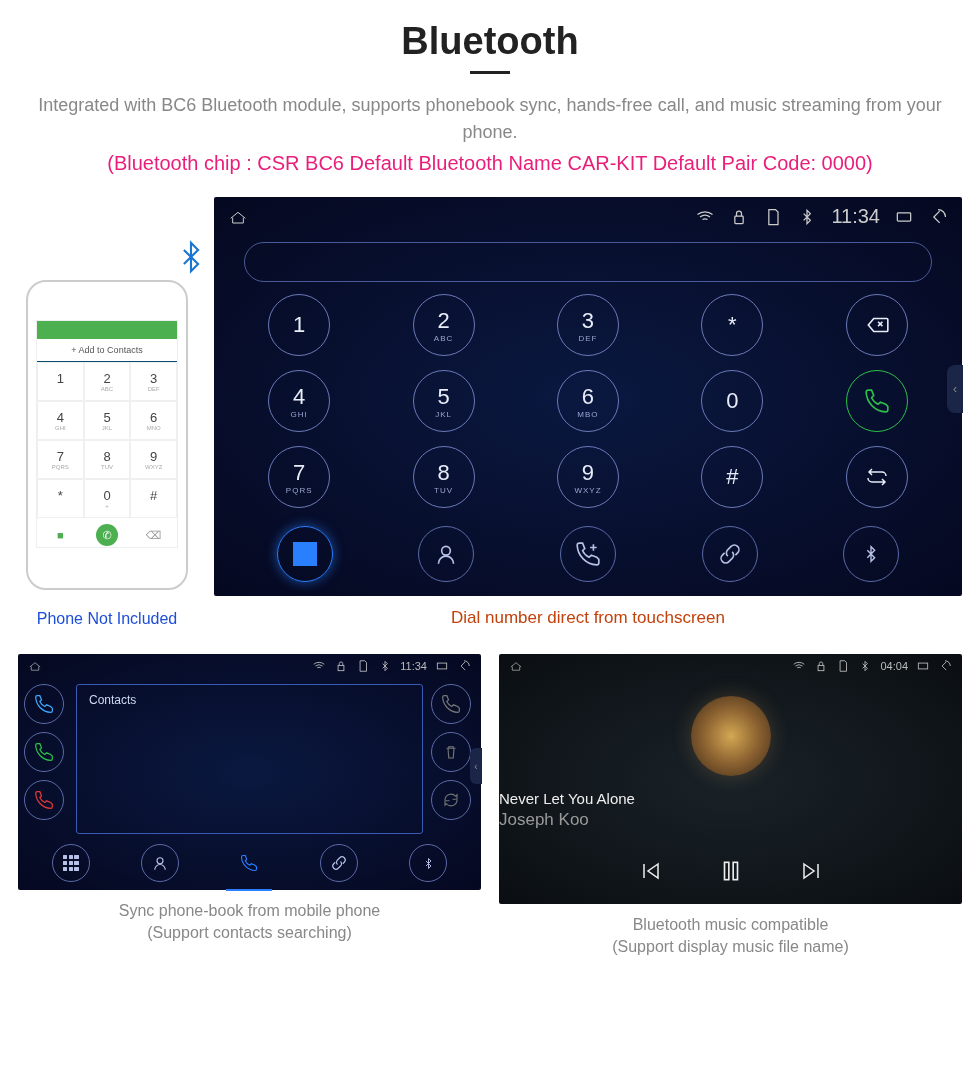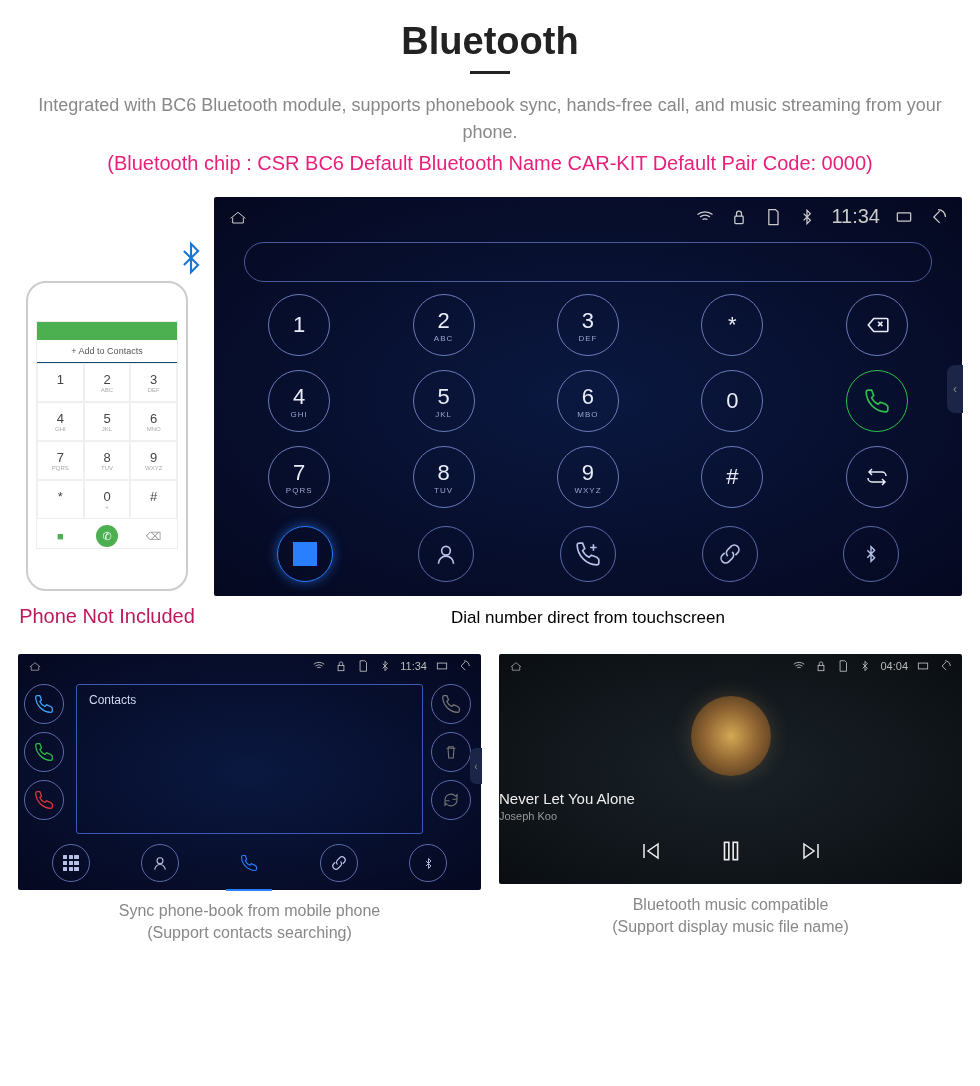--- a/index.html
+++ b/index.html
@@ -14,21 +14,21 @@
 .phone-mock{width:162px;height:310px;border:2px solid #ccc;border-radius:20px;background:#fff;margin:0 auto;position:relative;padding:38px 8px 40px}
 .phone-screen{background:#fff;height:100%;border:1px solid #eee;font-size:9px}
 .phone-screen .hdr{background:#4caf50;color:#fff;padding:4px 6px;font-size:9px}
 .phone-screen .addc{padding:6px;border-bottom:1px solid #0c4a6e;color:#555}
 .phone-keys{display:grid;grid-template-columns:repeat(3,1fr)}
 .phone-keys div{text-align:center;padding:8px 0;border:0.5px solid #f0f0f0;font-size:13px;color:#444}
 .phone-keys div small{display:block;font-size:6px;color:#aaa}
 .phone-bot{display:flex;justify-content:space-around;padding:6px 0}
 .phone-bot span{width:22px;height:22px;border-radius:50%;display:flex;align-items:center;justify-content:center;font-size:11px}
 .btlogo{position:absolute;top:-42px;right:-22px;color:#1976d2;font-size:34px}
-.cap{font-size:20px;color:#be185d;margin-top:14px}
+.cap{font-size:16px;color:#1d4ed8;margin-top:20px}
 .dialer{flex:1;background:radial-gradient(ellipse at center,#0a1840 0%,#050820 100%);border-radius:2px;position:relative;padding:0}
 .statusbar{display:flex;align-items:center;color:#ccc;font-size:15px;padding:8px 14px;gap:14px}
 .statusbar .spacer{flex:1}
 .statusbar svg{width:20px;height:20px}
 .home-ic{width:30px;height:22px}
 .numfield{margin:6px 30px 12px;height:40px;border:1.5px solid #4a5a9a;border-radius:20px;background:transparent}
 .keypad-area{display:flex;padding:0 10px}
 .keypad{flex:1;display:grid;grid-template-columns:repeat(5,1fr);gap:14px 18px;padding:0 12px}
 .key{width:62px;height:62px;border:1.5px solid #6a7ab8;border-radius:50%;display:flex;flex-direction:column;align-items:center;justify-content:center;color:#e8ecf8;margin:0 auto}
 .key .n{font-size:22px;font-weight:300}
@@ -37,21 +37,21 @@
 .side-btn.green{border-color:#2dc04a}
 .side-btn.green svg{stroke:#2dc04a}
 .nav-row{display:flex;justify-content:space-around;padding:18px 20px 14px}
 .nav-btn{width:56px;height:56px;border:1.5px solid #5a6aa8;border-radius:50%;display:flex;align-items:center;justify-content:center;color:#b8c2e8}
 .nav-btn.active{border-color:#2a7fff;box-shadow:0 0 12px rgba(42,127,255,0.6)}
 .nav-btn.active .grid9{background:#2a7fff}
 .grid9{width:24px;height:24px;display:grid;grid-template-columns:repeat(3,1fr);gap:2px}
 .grid9 i{background:#b8c2e8;border-radius:1px}
 .nav-btn.active .grid9 i{background:#2a7fff}
 .edge-tab{position:absolute;right:-1px;top:42%;width:16px;height:48px;background:#1a2548;border-radius:8px 0 0 8px;display:flex;align-items:center;justify-content:center;color:#888;font-size:12px}
-.cap2{text-align:center;font-size:17px;color:#000000;margin-top:12px}
+.cap2{text-align:center;font-size:17px;color:#c2410c;margin-top:12px}
 .bottom-row{display:flex;gap:18px;padding:18px 18px 0}
 .panel{flex:1;background:radial-gradient(ellipse at center,#0a1840 0%,#050820 100%);position:relative;border-radius:2px}
 .panel.dark{background:radial-gradient(ellipse at center,#1a2228 0%,#0a0e12 100%)}
 .sb2{display:flex;align-items:center;color:#bbb;font-size:11px;padding:5px 10px;gap:8px}
 .sb2 .spacer{flex:1}
 .sb2 svg{width:14px;height:14px}
 .pb-body{display:flex;padding:6px 6px 0;gap:8px}
 .pb-left{width:44px;display:flex;flex-direction:column;gap:8px}
 .pb-right{width:44px;display:flex;flex-direction:column;gap:8px}
 .sic{width:40px;height:40px;border:1.2px solid #5a6aa8;border-radius:50%;display:flex;align-items:center;justify-content:center}
@@ -63,21 +63,21 @@
 .nav2 .nb{width:38px;height:38px;border:1.2px solid #5a6aa8;border-radius:50%;display:flex;align-items:center;justify-content:center;color:#b8c2e8;position:relative}
 .nav2 .nb.act{border:none}
 .nav2 .nb.act::after{content:"";position:absolute;bottom:-9px;left:-4px;right:-4px;height:2px;background:#2a7fff}
 .nav2 .nb.act svg{stroke:#2a7fff}
 .g9s{width:16px;height:16px;display:grid;grid-template-columns:repeat(3,1fr);gap:1.5px}
 .g9s i{background:#b8c2e8;border-radius:0.5px}
 .edge2{position:absolute;right:-1px;top:40%;width:12px;height:36px;background:#1a2548;border-radius:6px 0 0 6px;color:#888;font-size:10px;display:flex;align-items:center;justify-content:center}
 .music-body{padding:18px 0 14px;color:#ddd}
 .album{width:80px;height:80px;border-radius:50%;background:radial-gradient(circle,#d4a853 0%,#8a6030 50%,#3a2a18 100%);margin:0 auto 14px;box-shadow:0 0 20px rgba(200,150,80,0.25)}
 .song{font-size:15px;color:#eee;margin-bottom:3px}
-.artist{font-size:11px;color:#999;margin-bottom:16px}
+.artist{font-size:17px;color:#999;margin-bottom:28px}
 .controls{display:flex;justify-content:center;gap:56px;align-items:center;color:#eee;font-size:24px}
 .cap3{text-align:center;font-size:16px;color:#888;margin-top:10px;line-height:1.4}
 svg{fill:none;stroke:currentColor;stroke-width:1.5}
 </style>
 </head>
 <body>
 
 <div class="container">
   <h1>Bluetooth</h1>
   <div class="underline"></div>

